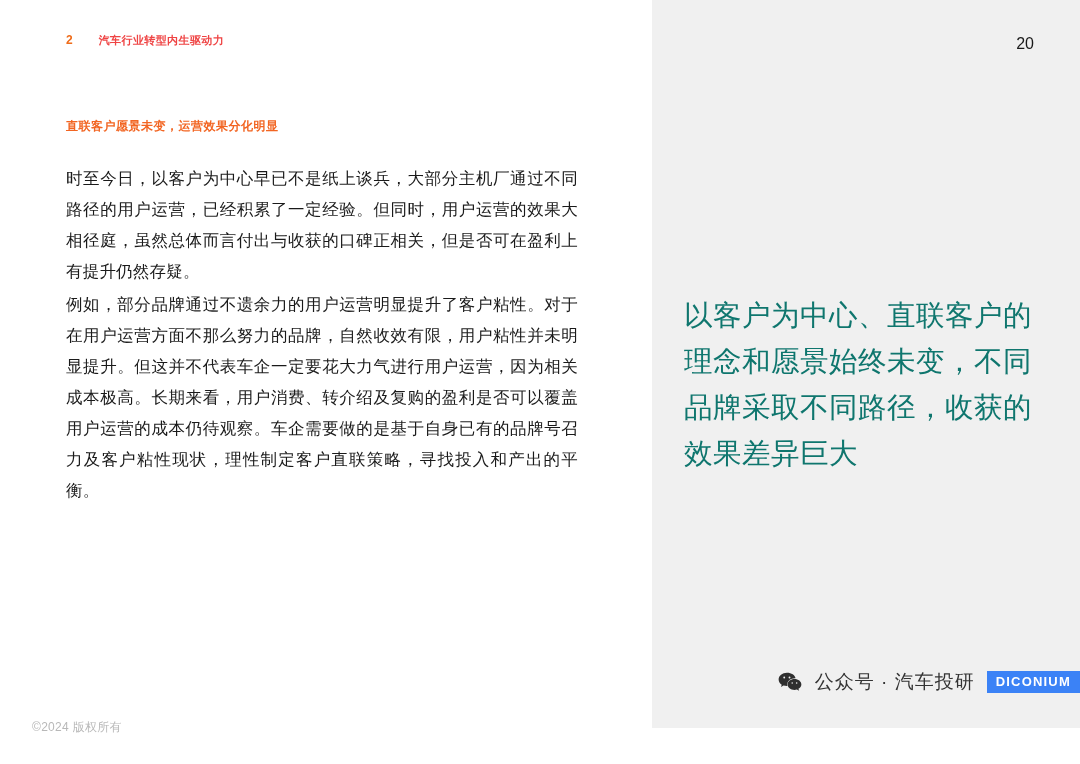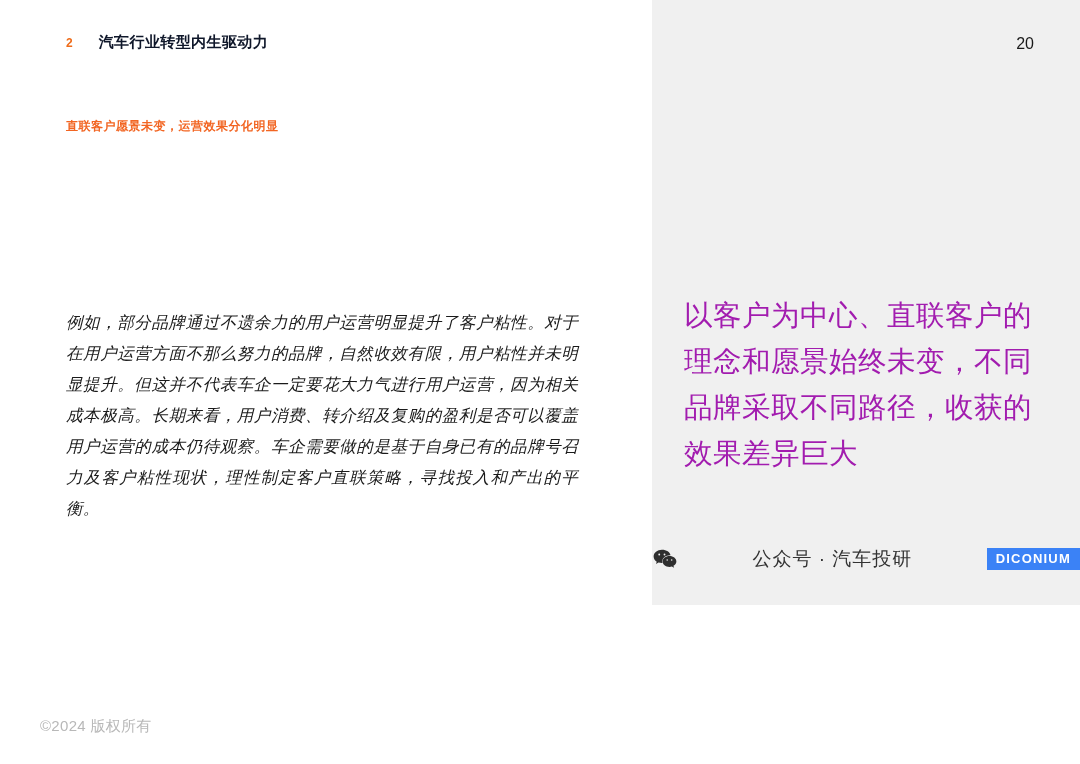--- a/index.html
+++ b/index.html
@@ -36,22 +36,22 @@
     align-items: baseline;
     gap: 26px;
   }
   .chapter-num {
     color: #ef6c1a;
     font-size: 12px;
     font-weight: bold;
     letter-spacing: 0px;
   }
   .chapter-title {
-    color: #0f172a;
-    font-size: 15px;
+    color: #ef4444;
+    font-size: 11px;
     font-weight: bold;
     letter-spacing: 0.4px;
   }
   .section-heading {
     position: absolute;
     top: 118px;
     left: 66px;
     color: #f26522;
     font-size: 12px;
     font-weight: bold;
@@ -61,62 +61,62 @@
     position: absolute;
     left: 66px;
     width: 512px;
     color: #1a1a1a;
     font-size: 16.5px;
     line-height: 31px;
     text-align: justify;
     letter-spacing: 0.2px;
   }
   .body-block.p1 { top: 163px; }
-  .body-block.p2 { top: 307px; font-style: italic; }
+  .body-block.p2 { top: 289px; }
   .footer-left {
     position: absolute;
-    left: 40px;
+    left: 32px;
     bottom: 28px;
     color: #b8b8b8;
-    font-size: 15px;
+    font-size: 12px;
     letter-spacing: 0.3px;
   }
   
   .right-col {
     position: relative;
     width: 428px;
-    height: 605px;
+    height: 728px;
     background: #f0f0f0;
     box-sizing: border-box;
   }
   .page-number {
     position: absolute;
     top: 35px;
     right: 46px;
     color: #1a1a1a;
     font-size: 16px;
   }
   .pull-quote {
     position: absolute;
     top: 292px;
     left: 32px;
     width: 368px;
-    color: #a21caf;
+    color: #0f766e;
     font-size: 28.5px;
     line-height: 46px;
     letter-spacing: 0.5px;
   }
   .wechat-row {
     position: absolute;
     left: 0;
     right: 0;
     bottom: 33px;
     display: flex;
     align-items: center;
-    justify-content: space-between;
+    justify-content: flex-end;
     gap: 12px;
   }
   .wechat-icon {
     width: 26px;
     height: 26px;
     flex: 0 0 auto;
   }
   .wechat-text {
     color: #333333;
     font-size: 19px;
@@ -141,20 +141,21 @@
 
   <div class="left-col">
 
     <div class="header-row">
       <span class="chapter-num">2</span>
       <span class="chapter-title">汽车行业转型内生驱动力</span>
     </div>
 
     <div class="section-heading">直联客户愿景未变，运营效果分化明显</div>
 
+    <div class="body-block p1">时至今日，以客户为中心早已不是纸上谈兵，大部分主机厂通过不同路径的用户运营，已经积累了一定经验。但同时，用户运营的效果大相径庭，虽然总体而言付出与收获的口碑正相关，但是否可在盈利上有提升仍然存疑。</div>
 
     <div class="body-block p2">例如，部分品牌通过不遗余力的用户运营明显提升了客户粘性。对于在用户运营方面不那么努力的品牌，自然收效有限，用户粘性并未明显提升。但这并不代表车企一定要花大力气进行用户运营，因为相关成本极高。长期来看，用户消费、转介绍及复购的盈利是否可以覆盖用户运营的成本仍待观察。车企需要做的是基于自身已有的品牌号召力及客户粘性现状，理性制定客户直联策略，寻找投入和产出的平衡。</div>
 
     <div class="footer-left">©2024 版权所有</div>
   </div>
 
   <div class="right-col">
 
     <div class="page-number">20</div>
 

